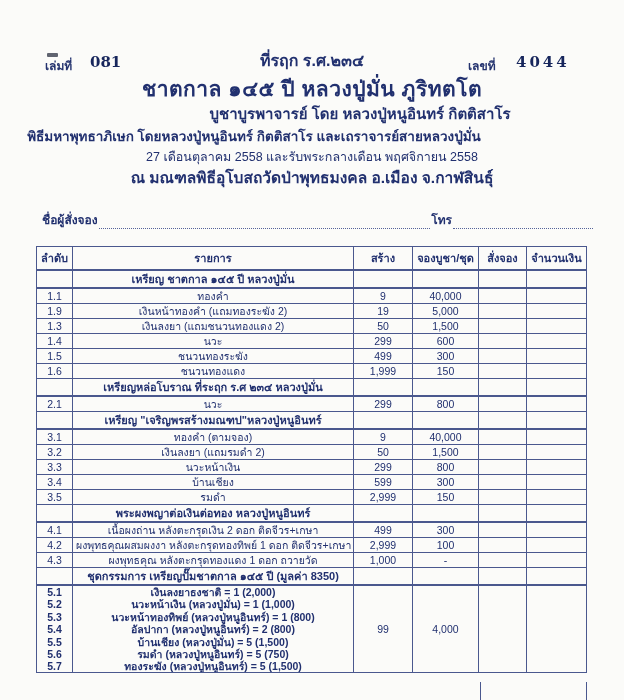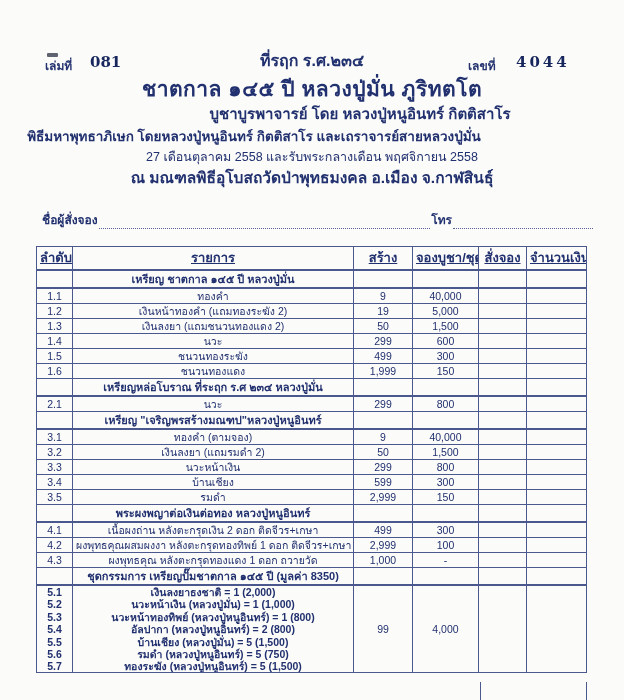--- a/index.html
+++ b/index.html
@@ -26,21 +26,21 @@
   .dotted{flex:1;border-bottom:1.5px dotted #55639a;height:14px;margin:0 1px;}
   .dotted.short{flex:0 0 140px;}
   
   table.order{position:absolute;top:246px;left:36px;width:550px;border-collapse:collapse;table-layout:fixed;}
   table.order td,table.order th{
     border:1px solid #4a588e;
     font-size:10.5px;line-height:1.15;
     padding:0 3px;vertical-align:middle;color:#21306f;
     overflow:hidden;white-space:nowrap;
   }
-  table.order th{font-size:13px;font-weight:bold;height:22px;border-bottom-width:2px;text-decoration:underline;}
+  table.order th{font-size:11px;font-weight:bold;height:22px;border-bottom-width:2px;}
   tr.sec td{font-weight:bold;font-size:11px;height:16px;border-bottom-width:2px;}
   tr.data td{height:14px;}
   td.c{text-align:center;}
   td.item{padding-left:6px;text-align:center;}
   tr.big td{vertical-align:middle;}
   .stack{display:flex;flex-direction:column;justify-content:space-around;height:86px;font-weight:bold;}
   .stack div{line-height:12.4px;font-size:10.5px;}
   .stack.nums div{text-align:center;}
   
   .total-stub{top:682px;left:480px;width:105px;height:18px;border-left:1px solid #4a588e;border-right:1px solid #4a588e;}
@@ -102,21 +102,21 @@
       </tr>
       <tr class="data">
         <td class="c">1.1</td>
         <td class="item">ทองคำ</td>
         <td class="c">9</td>
         <td class="c">40,000</td>
         <td class="c"></td>
         <td class="c"></td>
       </tr>
       <tr class="data">
-        <td class="c">1.2</td>
+        <td class="c">1.9</td>
         <td class="item">เงินหน้าทองคำ (แถมทองระฆัง 2)</td>
         <td class="c">19</td>
         <td class="c">5,000</td>
         <td class="c"></td>
         <td class="c"></td>
       </tr>
       <tr class="data">
         <td class="c">1.3</td>
         <td class="item">เงินลงยา (แถมชนวนทองแดง 2)</td>
         <td class="c">50</td>

